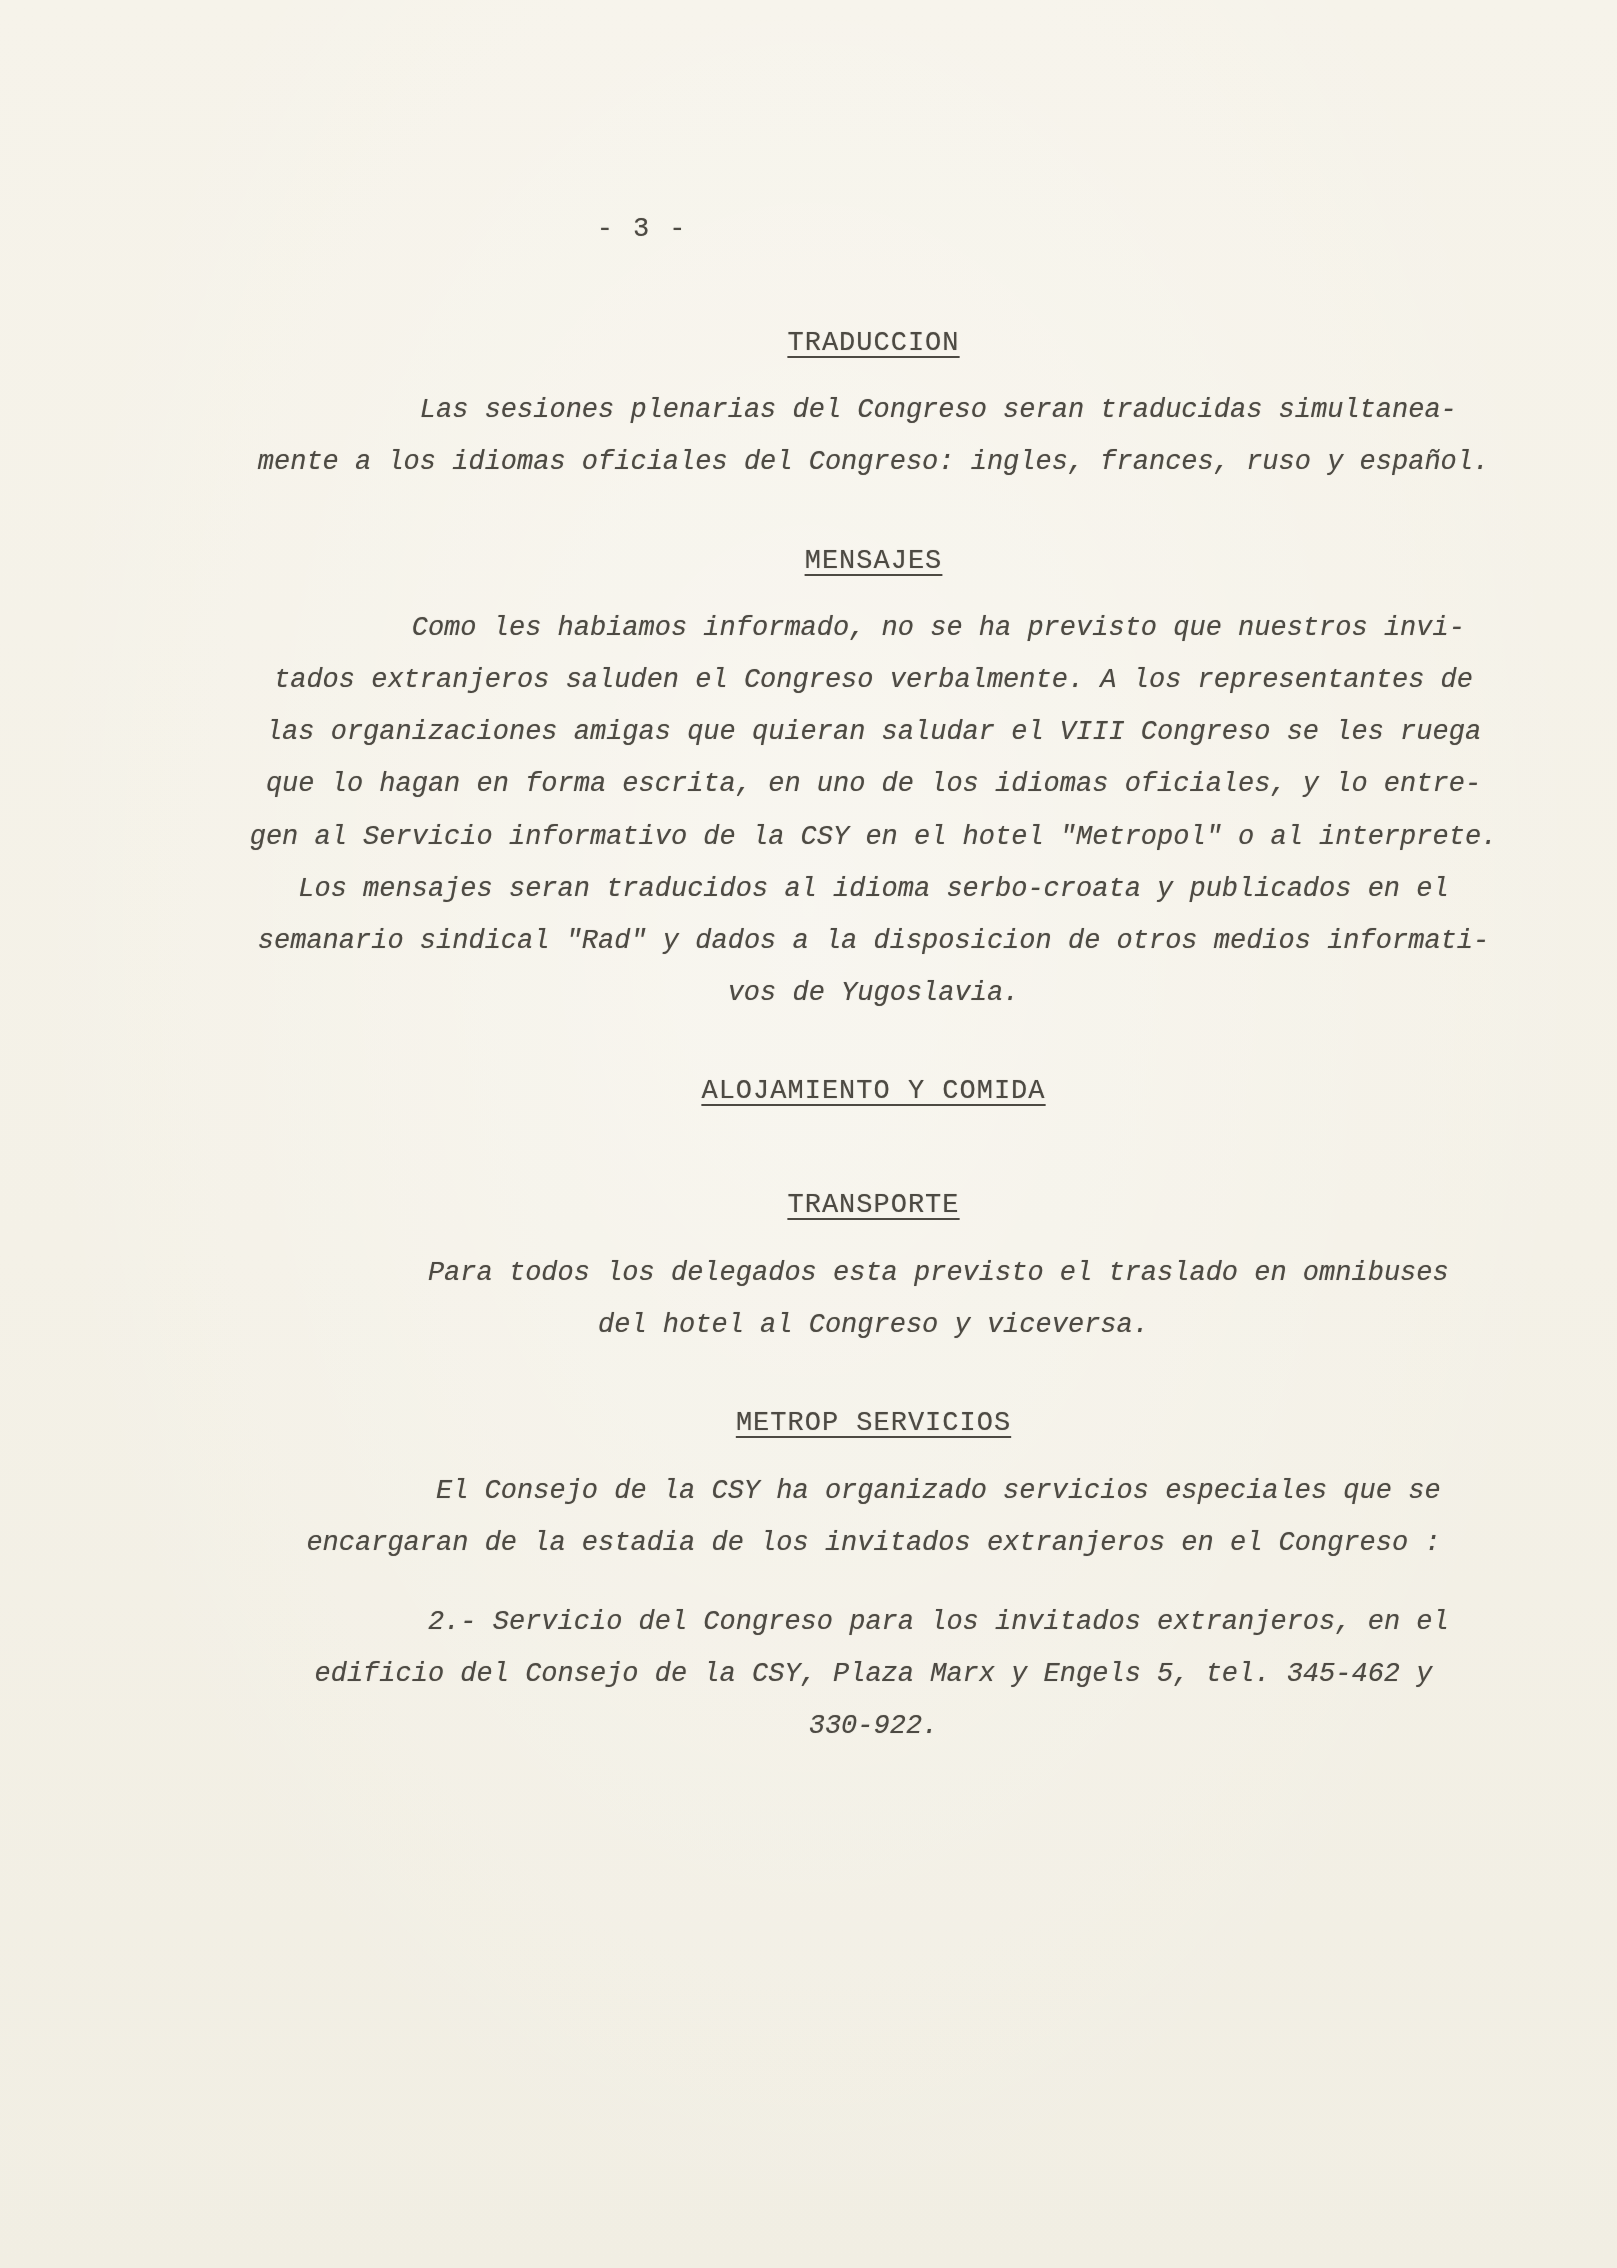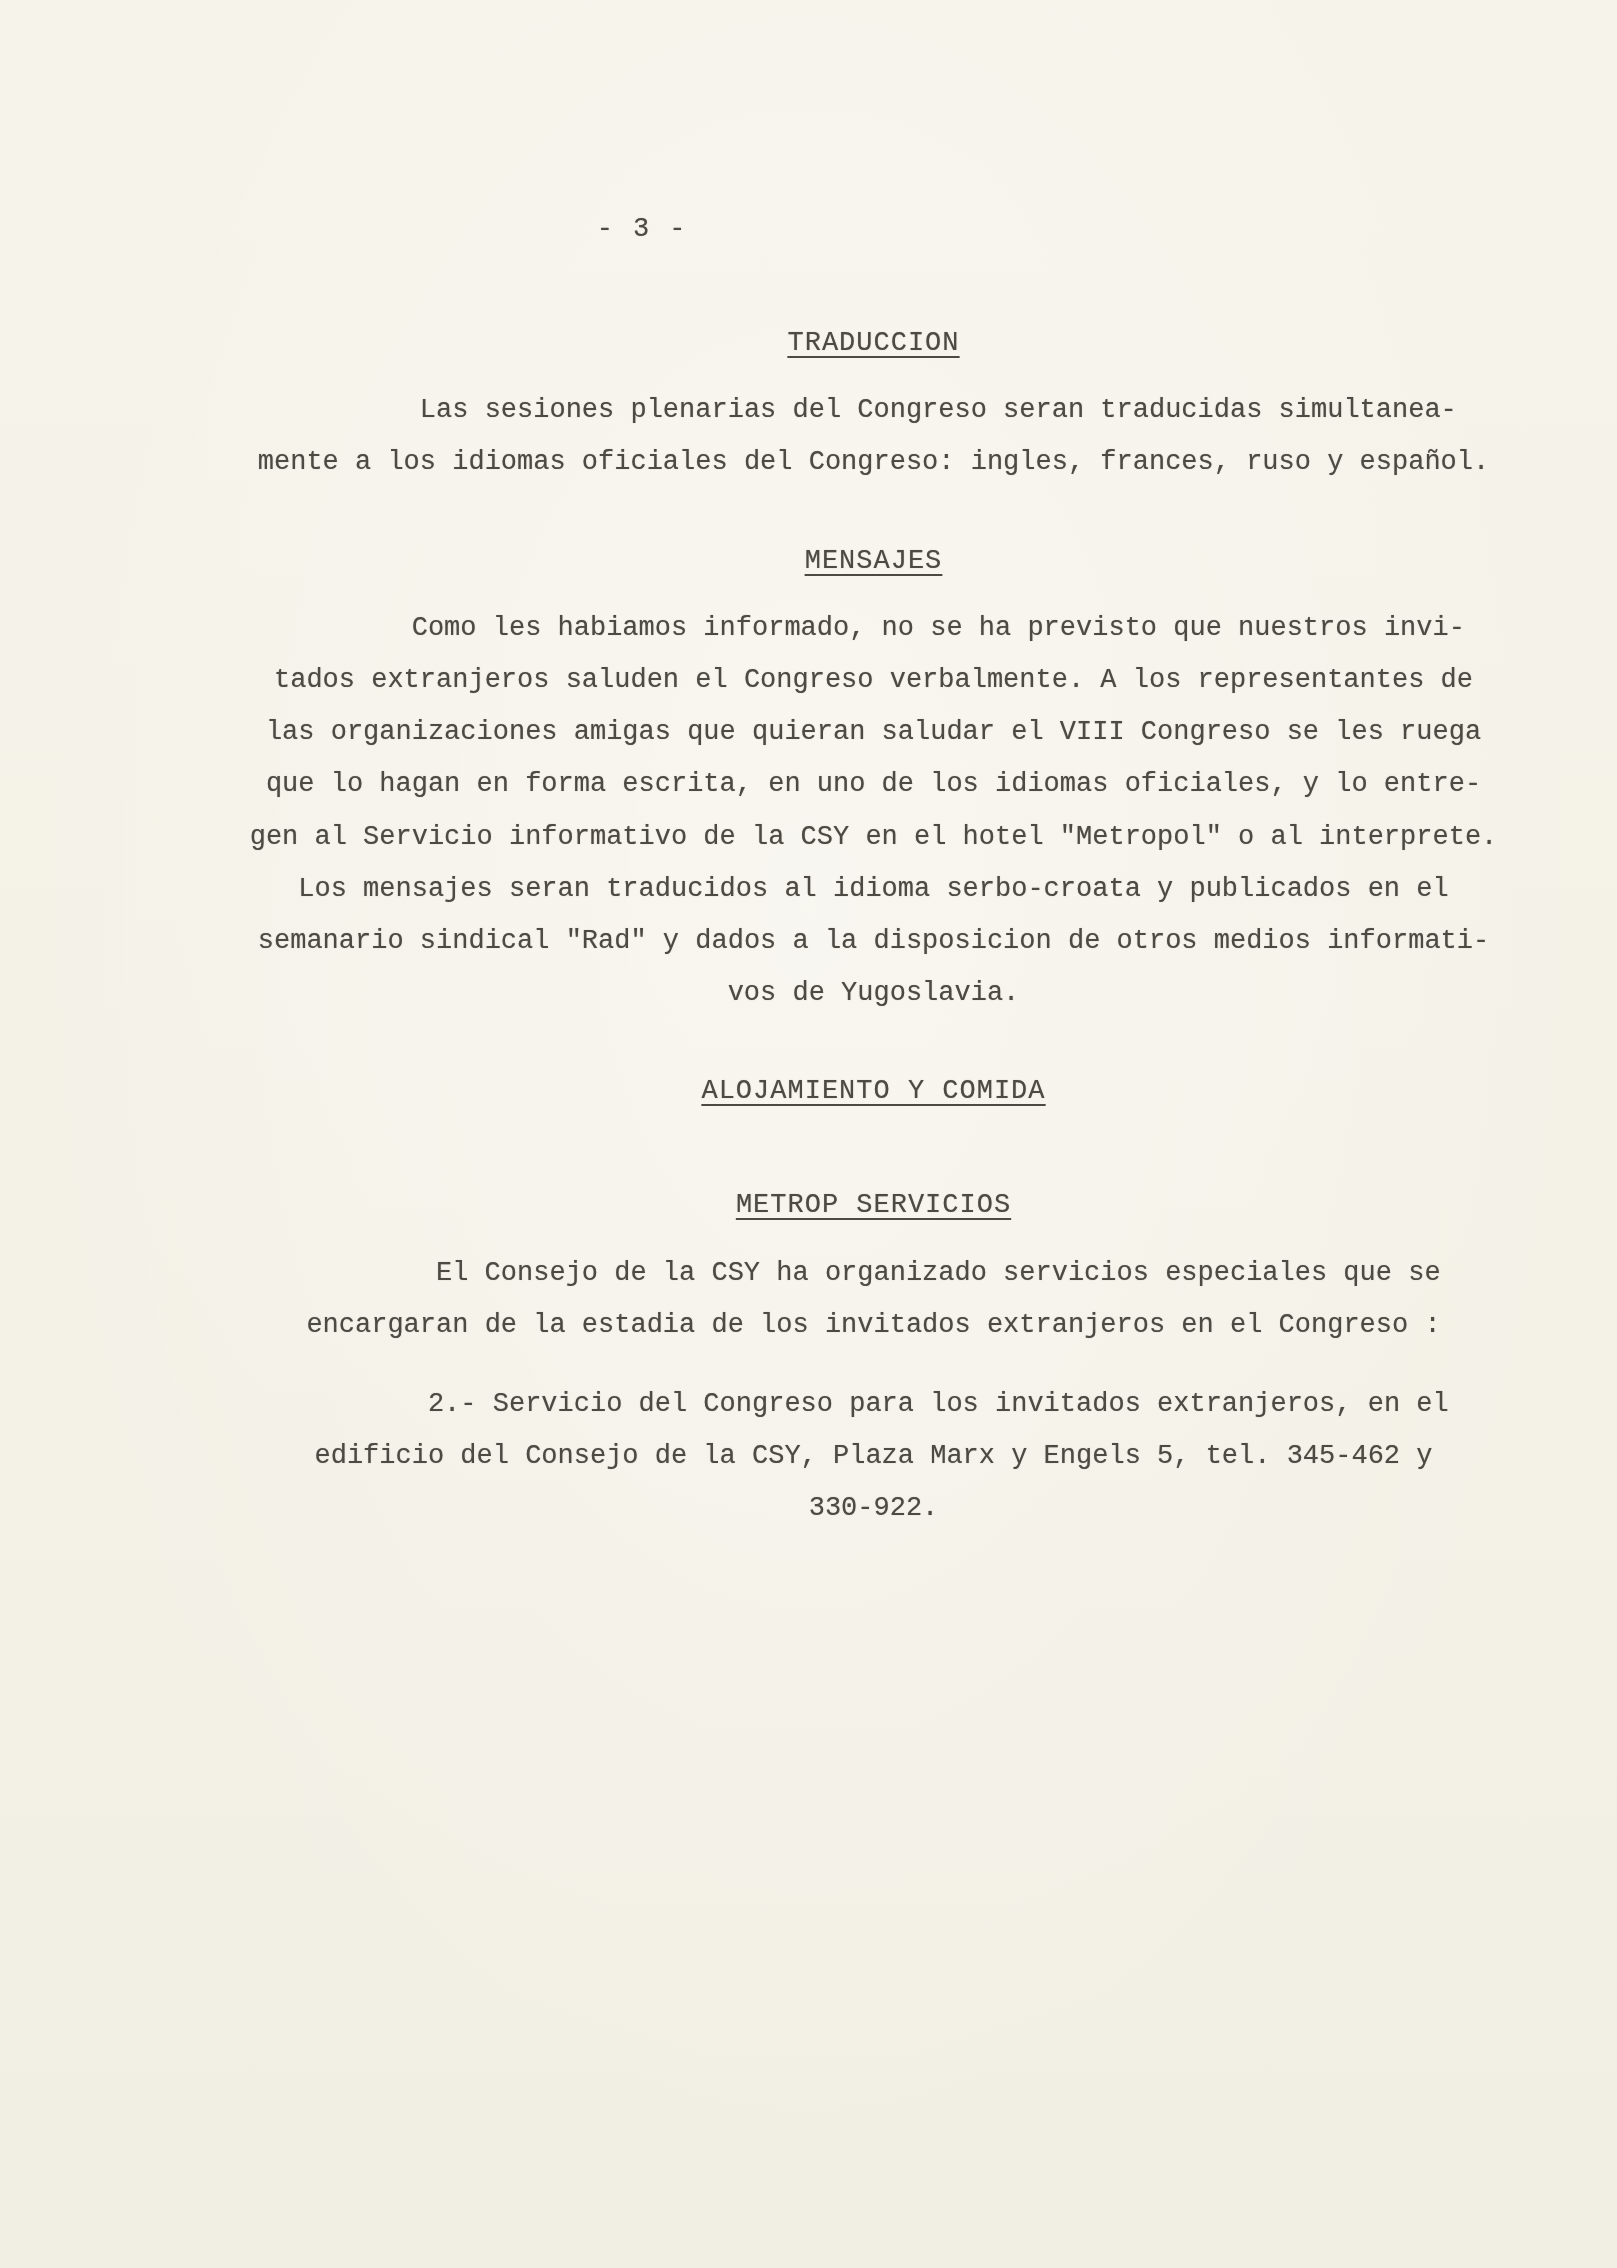--- a/index.html
+++ b/index.html
@@ -40,20 +40,21 @@
     text-decoration: underline;
     text-decoration-thickness: 1.9px;
     text-underline-offset: 5.8px;
     letter-spacing: 1px;
     margin: 17.4px 0 15.4px 0;
   }
   .paragraph {
     margin: 0 0 27px 0;
     white-space: pre-wrap;
     max-width: 1352px;
+    font-style: italic;
   }
   .paragraph:last-child {
     margin-bottom: 0;
   }
 </style>
 </head>
 <body>
 
 <div class="page">
 
@@ -74,20 +75,25 @@
 gen al Servicio informativo de la CSY en el hotel "Metropol" o al interprete.
 Los mensajes seran traducidos al idioma serbo-croata y publicados en el
 semanario sindical "Rad" y dados a la disposicion de otros medios informati-
 vos de Yugoslavia.</p>
   </div>
 
   <div class="doc-section">
     <div class="section-heading">ALOJAMIENTO Y COMIDA</div>
   </div>
 
+  <div class="doc-section">
+    <div class="section-heading">TRANSPORTE</div>
+    <p class="paragraph">        Para todos los delegados esta previsto el traslado en omnibuses
+del hotel al Congreso y viceversa.</p>
+  </div>
 
   <div class="doc-section">
     <div class="section-heading">METROP SERVICIOS</div>
     <p class="paragraph">        El Consejo de la CSY ha organizado servicios especiales que se
 encargaran de la estadia de los invitados extranjeros en el Congreso :</p>
     <p class="paragraph">        2.- Servicio del Congreso para los invitados extranjeros, en el
 edificio del Consejo de la CSY, Plaza Marx y Engels 5, tel. 345-462 y
 330-922.</p>
   </div>
 

